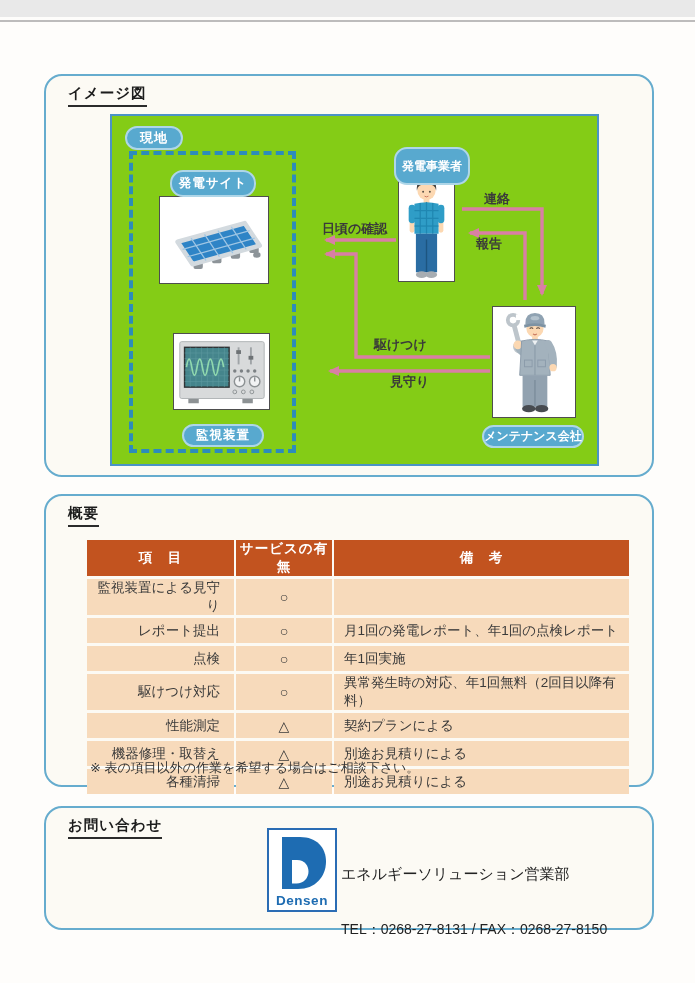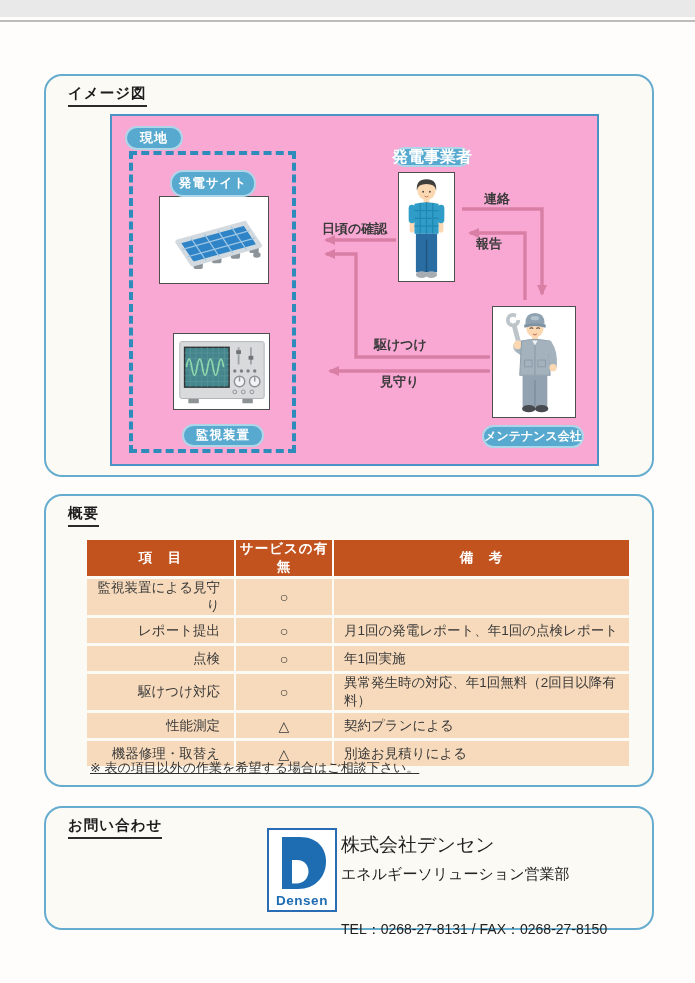--- a/index.html
+++ b/index.html
@@ -15,61 +15,61 @@
   }
   .panel-diagram{top:57px;height:403px;}
   .panel-overview{top:477px;height:293px;}
   .panel-contact{top:789px;height:124px;}
   .panel-title{
     position:absolute;left:22px;top:8px;margin:0;font-size:14.5px;font-weight:bold;
     color:#1c1c1c;border-bottom:2px solid #2b2b2b;padding-bottom:2px;letter-spacing:1px;
   }
   
   .diagram-box{position:absolute;left:64px;top:38px;width:485px;height:348px;
-    border:2px solid #4b93c6;background:#f9a8d4;box-sizing:content-box;}
+    border:2px solid #4b93c6;background:#84cc16;box-sizing:content-box;}
   .arrow-layer{position:absolute;left:0;top:0;pointer-events:none;}
   .dashed-box{position:absolute;left:17px;top:35px;width:167px;height:302px;
     border:4px dashed #2d8cba;box-sizing:border-box;}
   .pill{
     position:absolute;display:flex;align-items:center;justify-content:center;
     background:#58a9cf;color:#fff;font-weight:bold;font-size:12.5px;
     border-radius:13px;border:2px solid #aed6e8;box-sizing:border-box;
     letter-spacing:1px;z-index:3;white-space:nowrap;
   }
   .pill-genchi{left:13px;top:10px;width:58px;height:24px;font-size:13px;}
   .pill-site{left:58px;top:54px;width:86px;height:27px;}
   .pill-monitor{left:70px;top:308px;width:82px;height:23px;}
-  .pill-operator{left:282px;top:31px;width:76px;height:20px;font-size:16px;letter-spacing:0;}
+  .pill-operator{left:282px;top:31px;width:76px;height:38px;font-size:12px;letter-spacing:0;}
   .pill-maint{left:370px;top:309px;width:102px;height:23px;font-size:12px;letter-spacing:0;}
   .img-box{
     position:absolute;background:#fff;border:1.5px solid #4e4e4e;box-sizing:border-box;
     display:flex;align-items:center;justify-content:center;z-index:2;
   }
   .solar-box{left:47px;top:80px;width:110px;height:88px;}
   .osc-box{left:61px;top:217px;width:97px;height:77px;}
   .operator-box{left:286px;top:56px;width:57px;height:110px;}
   .mech-box{left:380px;top:190px;width:84px;height:112px;}
   .arrow-label{position:absolute;font-size:13px;font-weight:bold;color:#3a3a3a;z-index:4;white-space:nowrap;}
   .lbl-renraku{left:372px;top:74px;}
   .lbl-houkoku{left:364px;top:119px;}
   .lbl-higoro{left:210px;top:104px;}
   .lbl-kaketsuke{left:262px;top:220px;}
-  .lbl-mimamori{left:268px;top:257px;}
+  .lbl-mimamori{left:278px;top:257px;}
   
   table.svc{
     position:absolute;left:39px;top:41px;width:546px;
     border-collapse:separate;border-spacing:2px 3px;table-layout:fixed;
     font-size:13.5px;
   }
   table.svc th{background:#c2531f;color:#fff;height:20px;font-size:13.5px;font-weight:bold;padding:0;letter-spacing:1px;}
   table.svc td{background:#f7dabb;height:25px;padding:0;color:#3a3a3a;}
   td.c-item{text-align:right;padding-right:14px !important;}
   td.c-svc{text-align:center;color:#4a4a4a;font-size:14px;}
   td.c-note{text-align:left;padding-left:10px !important;}
-  .footnote{position:absolute;left:44px;top:263px;font-size:13px;color:#333;text-decoration:underline;}
+  .footnote{position:absolute;left:44px;top:263px;font-size:13px;color:#333;}
   
   .logo-box{position:absolute;left:221px;top:20px;width:70px;height:84px;}
   .contact-line{position:absolute;left:295px;white-space:nowrap;color:#222;}
   .l-company{top:24px;font-size:19px;}
   .l-dept{top:57px;font-size:15px;}
   .l-addr{top:88px;font-size:14px;}
   .l-tel{top:113px;font-size:14px;}
 </style>
 </head>
 <body>
@@ -275,35 +275,39 @@
         <tr>
           <td class="c-item">性能測定</td>
           <td class="c-svc">△</td>
           <td class="c-note">契約プランによる</td>
         </tr>
         <tr>
           <td class="c-item">機器修理・取替え</td>
           <td class="c-svc">△</td>
           <td class="c-note">別途お見積りによる</td>
         </tr>
+        <tr>
+          <td class="c-item">各種清掃</td>
+          <td class="c-svc">△</td>
+          <td class="c-note">別途お見積りによる</td>
+        </tr>
       </tbody>
     </table>
 
     <div class="footnote">※ 表の項目以外の作業を希望する場合はご相談下さい。</div>
   </section>
 
   <section class="panel panel-contact">
     <h2 class="panel-title">お問い合わせ</h2>
 
     <div class="logo-box">
       <svg width="70" height="84" viewBox="0 0 70 84">
         <rect x="1" y="1" width="68" height="82" fill="#ffffff" stroke="#2a6cb4" stroke-width="2"></rect>
         <path d="M15 9 L33 9 C50 9 59 20 59 33.5 C59 49 48 61 31 61 L15 61 Z" fill="#1e6cb2"></path>
         <path d="M25 32 L30 32 C38 32 41.5 38 41.5 43.5 C41.5 50 36.5 55.5 29.5 55.5 L25 55.5 Z" fill="#ffffff"></path>
         <text x="35" y="77" text-anchor="middle" font-size="13.5" font-weight="bold" fill="#1e6cb2" style="letter-spacing:.5px">Densen</text>
       </svg>
     </div>
 
-    <div class="contact-line l-company">株式会社デンセン</div>
     <div class="contact-line l-dept">エネルギーソリューション営業部</div>
     <div class="contact-line l-tel">TEL：0268-27-8131 / FAX：0268-27-8150</div>
   </section>
 </div>
 
 </body></html>

